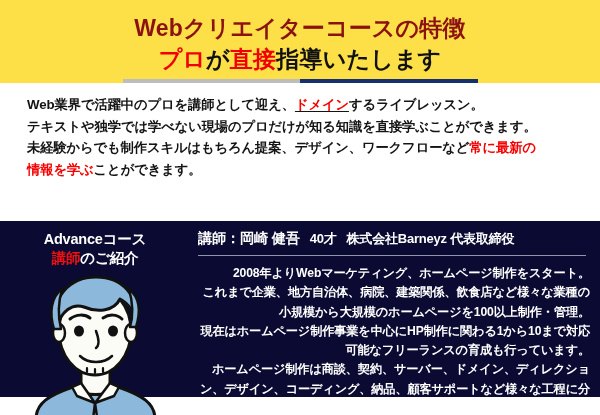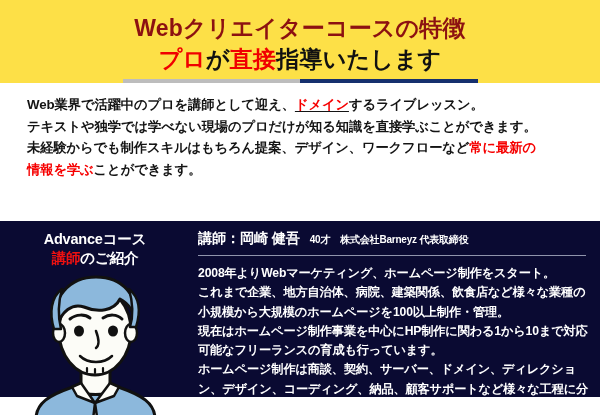--- a/index.html
+++ b/index.html
@@ -138,37 +138,38 @@
   .instructor-line {
     color: #ffffff;
     font-weight: bold;
     font-size: 14.2px;
     letter-spacing: -0.2px;
     white-space: nowrap;
     padding-top: 2px;
   }
   .instructor-line .age,
   .instructor-line .company {
-    font-size: 10px;
+    font-size: 13px;
     margin-left: 10px;
   }
   .hr-thin {
     height: 1px;
     background: #9094AC;
     margin: 7px 4px 8px 0;
   }
   .bio {
     color: #ffffff;
     font-weight: bold;
     font-size: 12.2px;
     line-height: 1.58;
     letter-spacing: -0.15px;
   }
   .bio p {
     margin: 0;
+    text-align: right;
   }
 </style>
 </head>
 <body>
 
 <div class="header">
   <div class="headline-1">Webクリエイターコースの特徴</div>
   <div class="headline-2"><span class="hl-red">プロ</span><span>が</span><span class="hl-red">直接</span><span>指導いたします</span></div>
   <div class="divider-split">
     <div class="divider-left"></div>

